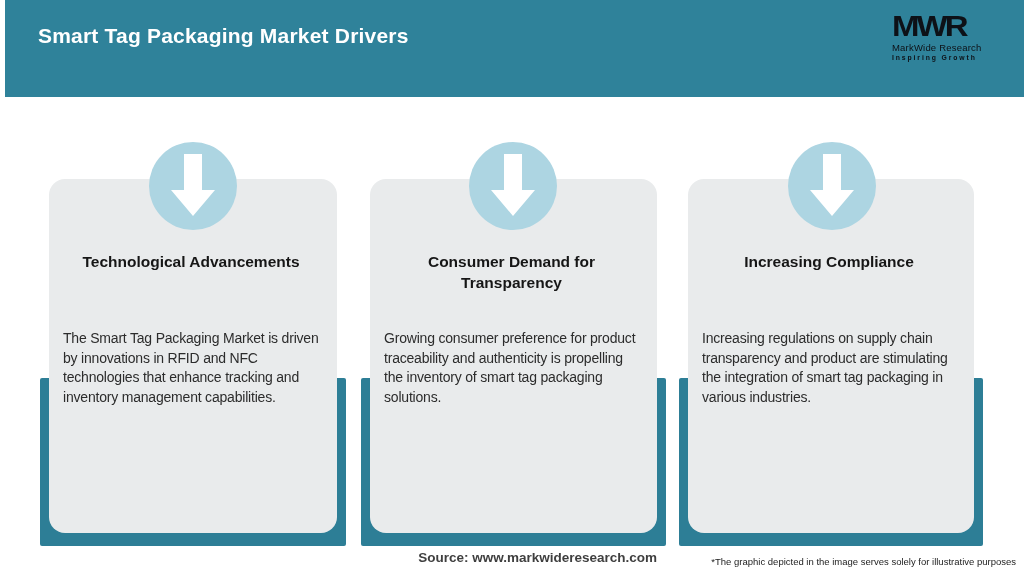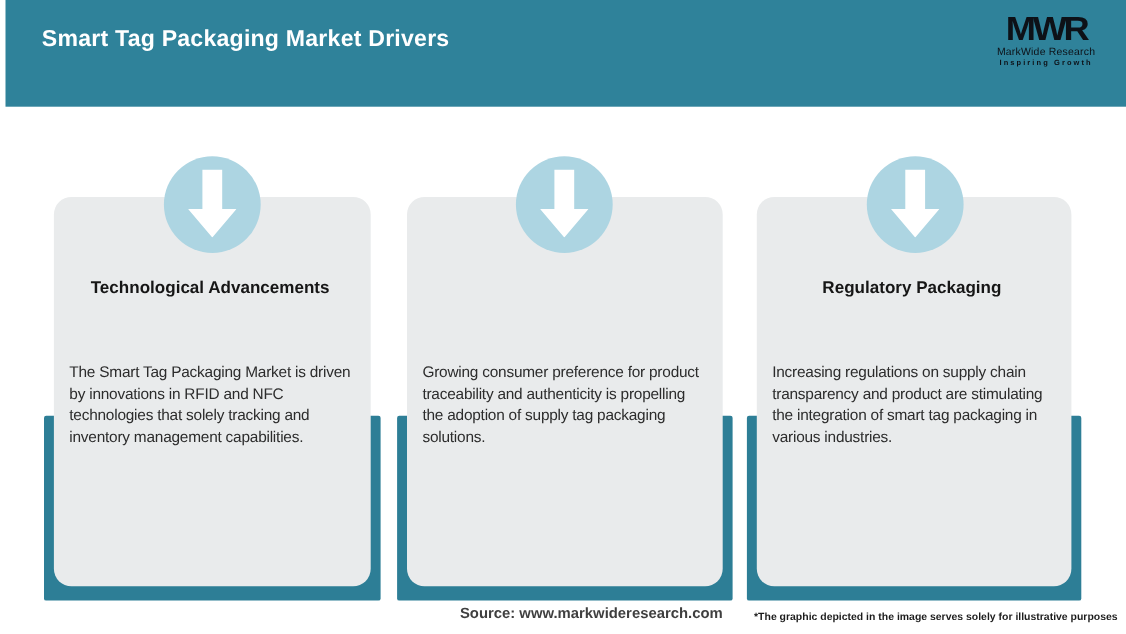--- a/index.html
+++ b/index.html
@@ -25,21 +25,21 @@
     position:absolute;left:5px;top:0;width:1019px;height:97px;
     background:var(--header-bg);
   }
   .page-title{
     position:absolute;left:33px;top:24px;
     font-size:21px;font-weight:700;color:var(--header-text);
     letter-spacing:0.2px;
   }
   .logo{
     position:absolute;right:14px;top:9px;width:118px;
-    text-align:center;color:var(--logo-text);
+    text-align:left;color:var(--logo-text);
   }
   .logo-acronym{
     font-size:33px;font-weight:900;line-height:1.0;
     letter-spacing:-3px;transform:scaleY(0.92);
     font-family:"Liberation Sans",sans-serif;
   }
   .logo-name{font-size:9.5px;font-weight:400;margin-top:0px;letter-spacing:0.2px;}
   .logo-tagline{font-size:6.8px;font-weight:700;letter-spacing:1.9px;margin-top:1px;}
 
   
@@ -81,21 +81,21 @@
   .circle svg{margin-top:12px;display:block;}
 
   
   .source{
     position:absolute;left:357px;top:550px;width:300px;
     font-size:13.5px;font-weight:700;color:var(--source-text);
     text-align:right;
   }
   .disclaimer{
     position:absolute;right:8px;top:556px;
-    font-size:9.5px;font-weight:700;color:var(--disclaimer-text);
+    font-size:9.5px;font-weight:400;color:var(--disclaimer-text);
     text-align:right;
   }
 </style>
 </head>
 <body>
 
 <div class="canvas">
 
   <header class="topbar">
     <h1 class="page-title">Smart Tag Packaging Market Drivers</h1>
@@ -105,29 +105,30 @@
       <div class="logo-tagline">Inspiring Growth</div>
     </div>
   </header>
 
   <div class="frame frame-0"></div>
   <div class="frame frame-1"></div>
   <div class="frame frame-2"></div>
 
   <section class="card card-0">
     <h2 class="card-title">Technological Advancements</h2>
-    <p class="card-desc">The Smart Tag Packaging Market is driven by innovations in RFID and NFC technologies that solely tracking and inventory management capabilities.</p>
+    <p class="card-desc">The Smart Tag Packaging Market is driven by innovations in RFID and NFC technologies that enhance tracking and inventory management capabilities.</p>
   </section>
 
   <section class="card card-1">
-    <p class="card-desc">Growing consumer preference for product traceability and authenticity is propelling the adoption of supply tag packaging solutions.</p>
+    <h2 class="card-title">Consumer Demand for Transparency</h2>
+    <p class="card-desc">Growing consumer preference for product traceability and authenticity is propelling the inventory of smart tag packaging solutions.</p>
   </section>
 
   <section class="card card-2">
-    <h2 class="card-title">Regulatory Packaging</h2>
+    <h2 class="card-title">Increasing Compliance</h2>
     <p class="card-desc">Increasing regulations on supply chain transparency and product are stimulating the integration of smart tag packaging in various industries.</p>
   </section>
 
   <div class="circle circle-0">
     <svg width="44" height="62" viewBox="0 0 44 62" aria-hidden="true">
       <path d="M13 0 L31 0 L31 36 L44 36 L22 62 L0 36 L13 36 Z" fill="#FFFFFF"></path>
     </svg>
   </div>
   <div class="circle circle-1">
     <svg width="44" height="62" viewBox="0 0 44 62" aria-hidden="true">

